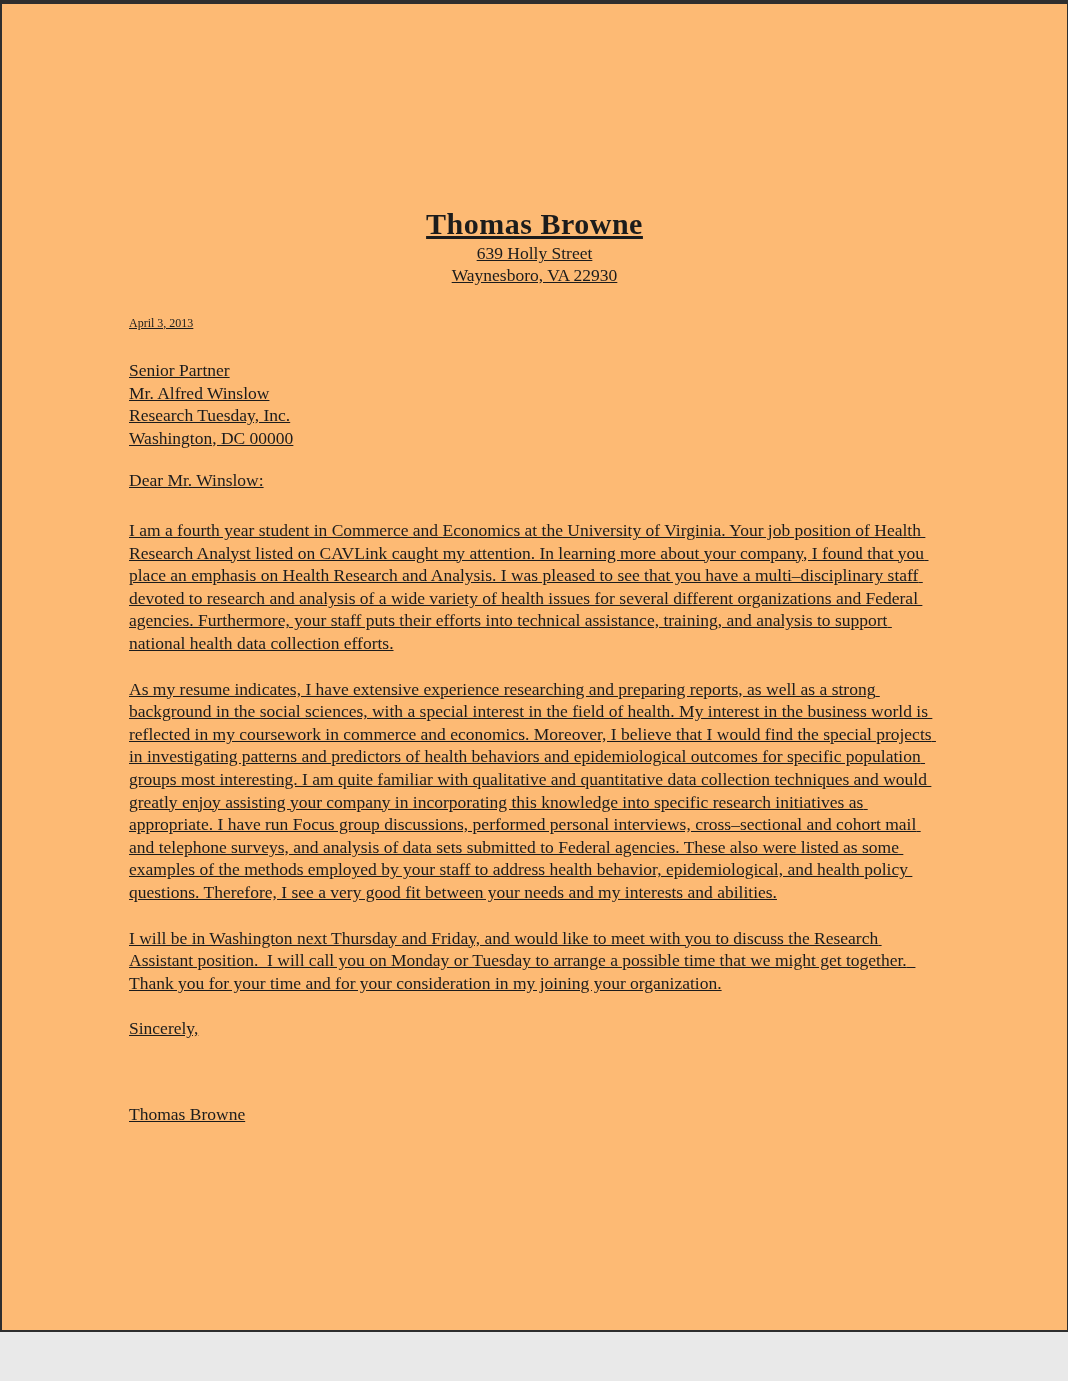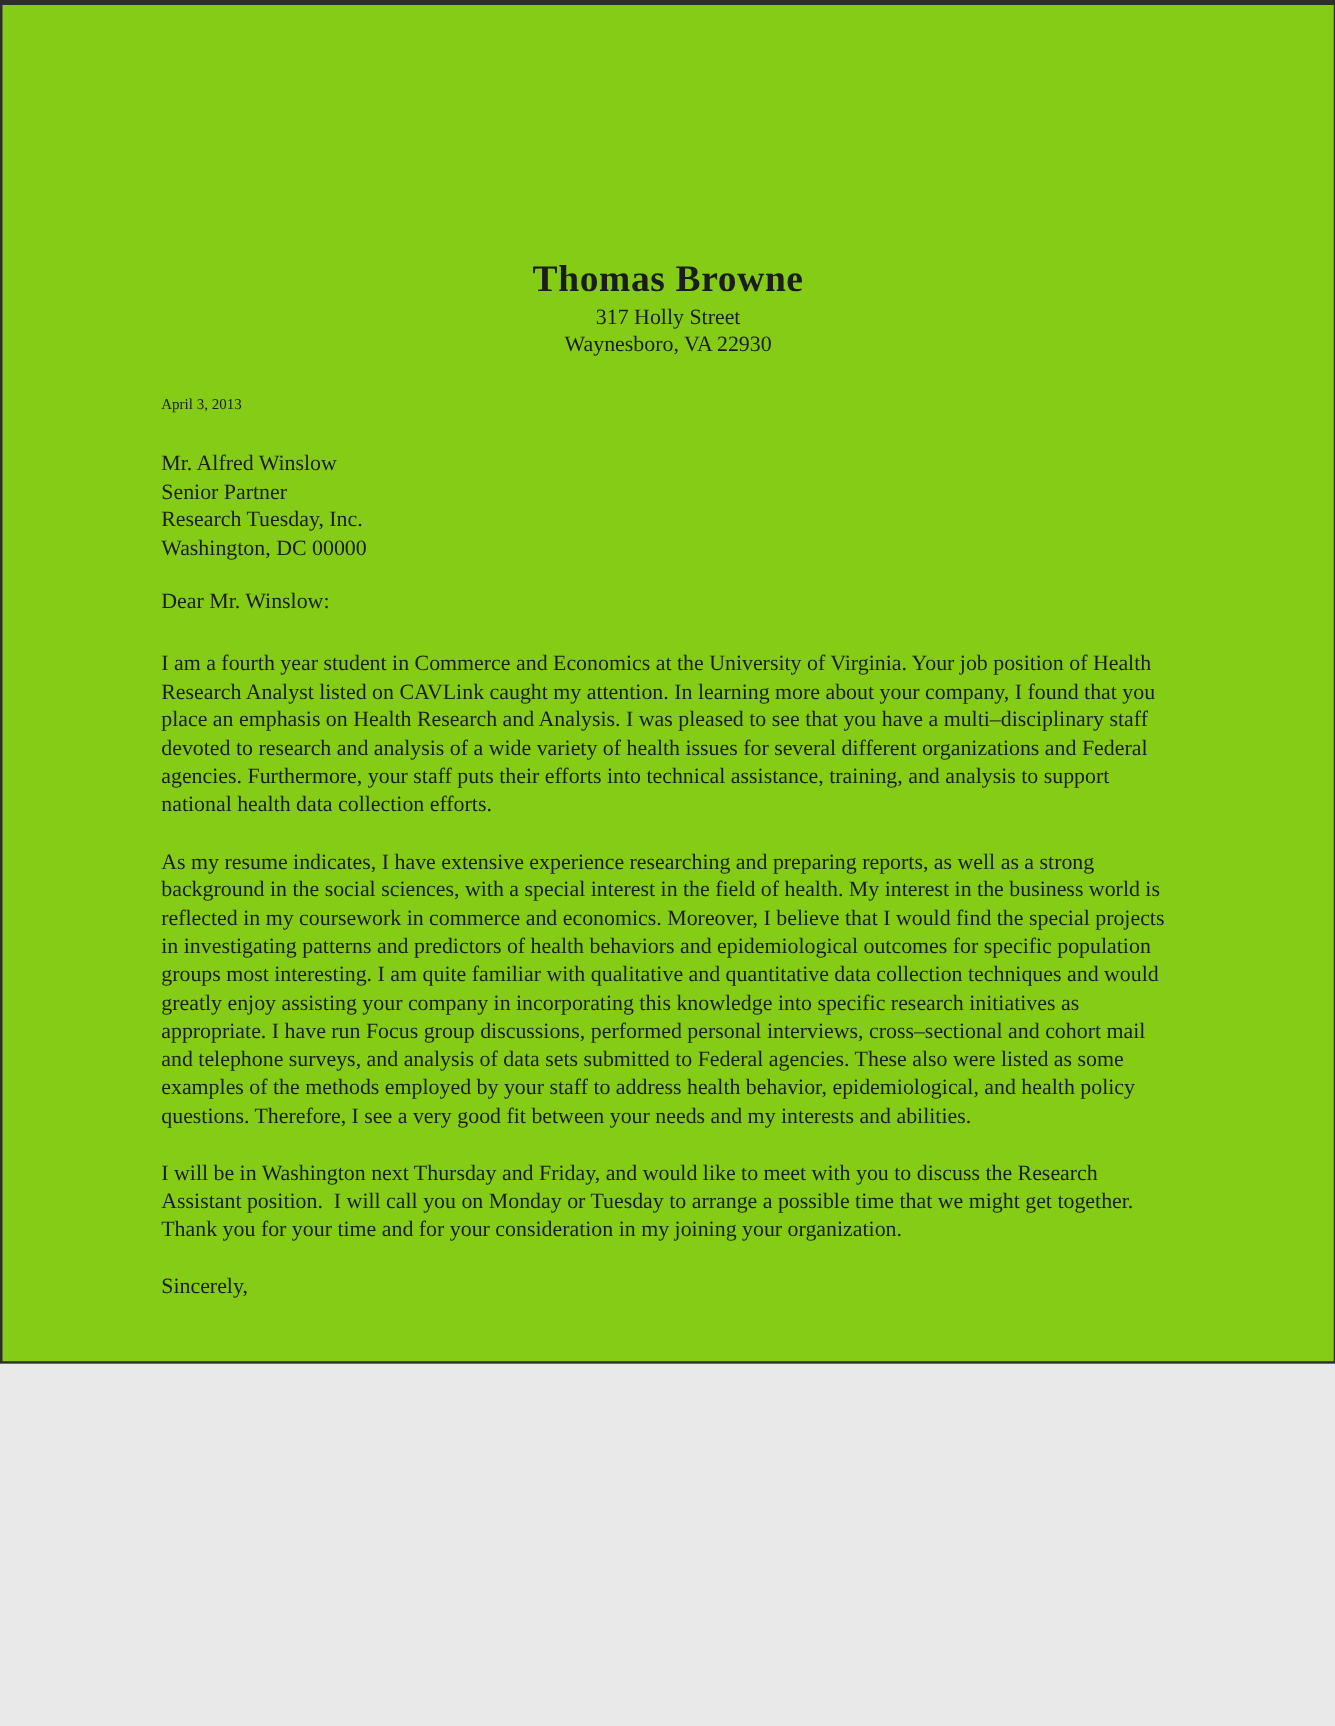--- a/index.html
+++ b/index.html
@@ -3,27 +3,28 @@
 <meta charset="utf-8">
 <style>
   * { margin: 0; padding: 0; box-sizing: border-box; }
   html, body {
     background: #e9e9e9;
     font-family: "Liberation Serif", serif;
   }
   .page {
     position: relative;
     width: 1068px;
-    height: 1091px;
-    background: #84cc16;
+    height: 1332px;
+    background: #fdba74;
     color: #1c1c1c;
     border: 2px solid #2e2e2e;
     border-top-width: 4px;
     border-right-width: 1px;
     overflow: hidden;
+    text-decoration: underline;
   }
   .letter-body {
     padding: 202px 127px 0 127px;
   }
   .sender-block {
     text-align: center;
     margin-bottom: 26px;
   }
   .sender-name {
     font-size: 30px;
@@ -71,29 +72,29 @@
   }
 </style>
 </head>
 <body>
 
 <div class="page">
   <div class="letter-body">
 
     <div class="sender-block">
       <div class="sender-name">Thomas Browne</div>
-      <div class="sender-address">317 Holly Street</div>
+      <div class="sender-address">639 Holly Street</div>
       <div class="sender-address">Waynesboro, VA 22930</div>
     </div>
 
     <div class="date-line">April 3, 2013</div>
 
     <div class="recipient-block">
+      <div>Senior Partner</div>
       <div>Mr. Alfred Winslow</div>
-      <div>Senior Partner</div>
       <div>Research Tuesday, Inc.</div>
       <div>Washington, DC 00000</div>
     </div>
 
     <div class="salutation">Dear Mr. Winslow:</div>
 
     <div class="paragraphs">
       <p>I am a fourth year student in Commerce and Economics at the University of Virginia. Your job position of Health Research Analyst listed on CAVLink caught my attention. In learning more about your company, I found that you place an emphasis on Health Research and Analysis. I was pleased to see that you have a multi–disciplinary staff devoted to research and analysis of a wide variety of health issues for several different organizations and Federal agencies. Furthermore, your staff puts their efforts into technical assistance, training, and analysis to support national health data collection efforts.</p>
       <p>As my resume indicates, I have extensive experience researching and preparing reports, as well as a strong background in the social sciences, with a special interest in the field of health. My interest in the business world is reflected in my coursework in commerce and economics. Moreover, I believe that I would find the special projects in investigating patterns and predictors of health behaviors and epidemiological outcomes for specific population groups most interesting. I am quite familiar with qualitative and quantitative data collection techniques and would greatly enjoy assisting your company in incorporating this knowledge into specific research initiatives as appropriate. I have run Focus group discussions, performed personal interviews, cross–sectional and cohort mail and telephone surveys, and analysis of data sets submitted to Federal agencies. These also were listed as some examples of the methods employed by your staff to address health behavior, epidemiological, and health policy questions. Therefore, I see a very good fit between your needs and my interests and abilities.</p>
       <p>I will be in Washington next Thursday and Friday, and would like to meet with you to discuss the Research Assistant position.  I will call you on Monday or Tuesday to arrange a possible time that we might get together.  Thank you for your time and for your consideration in my joining your organization.</p>

